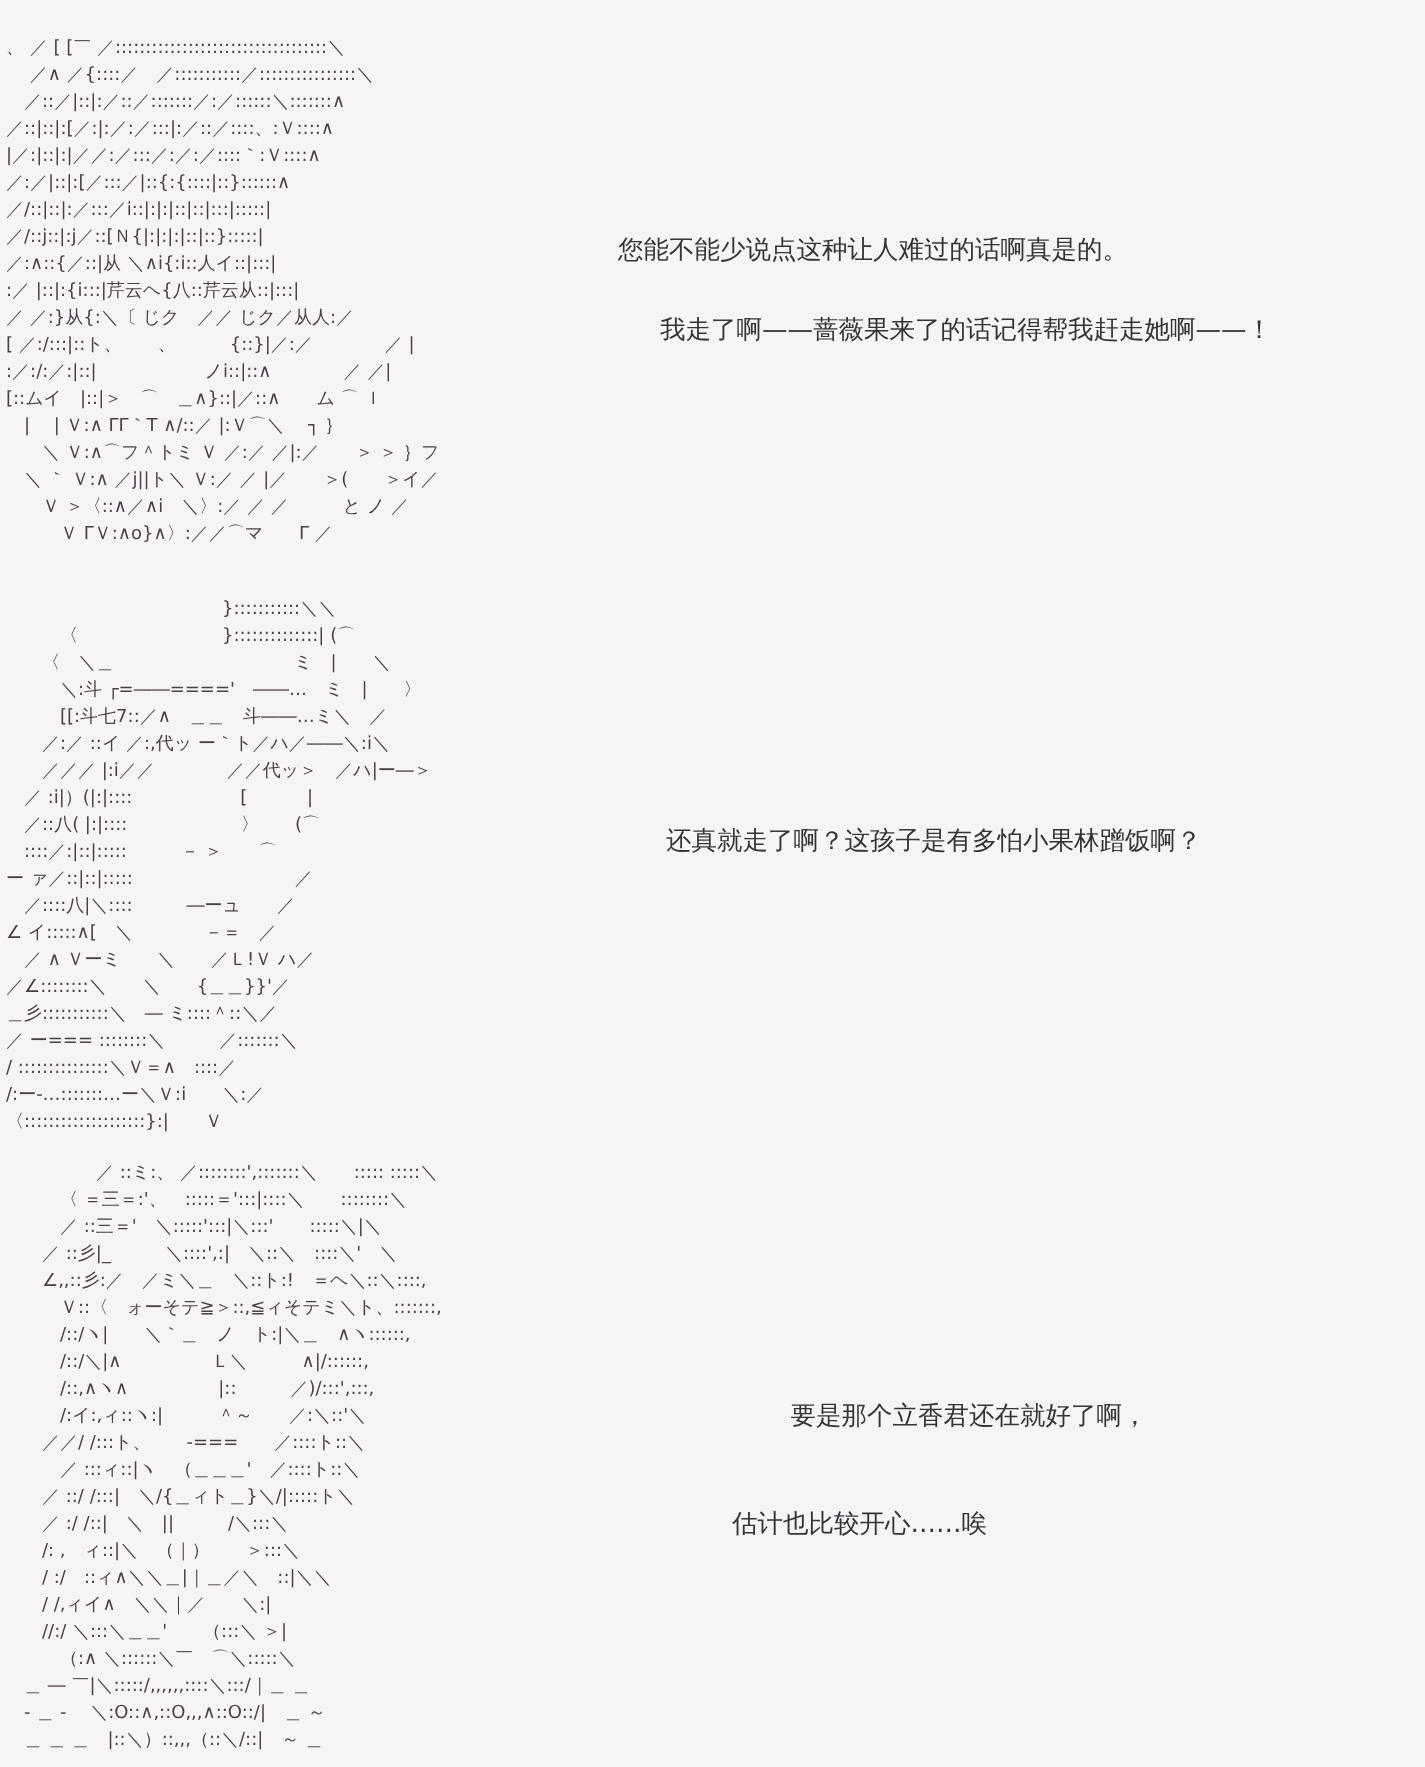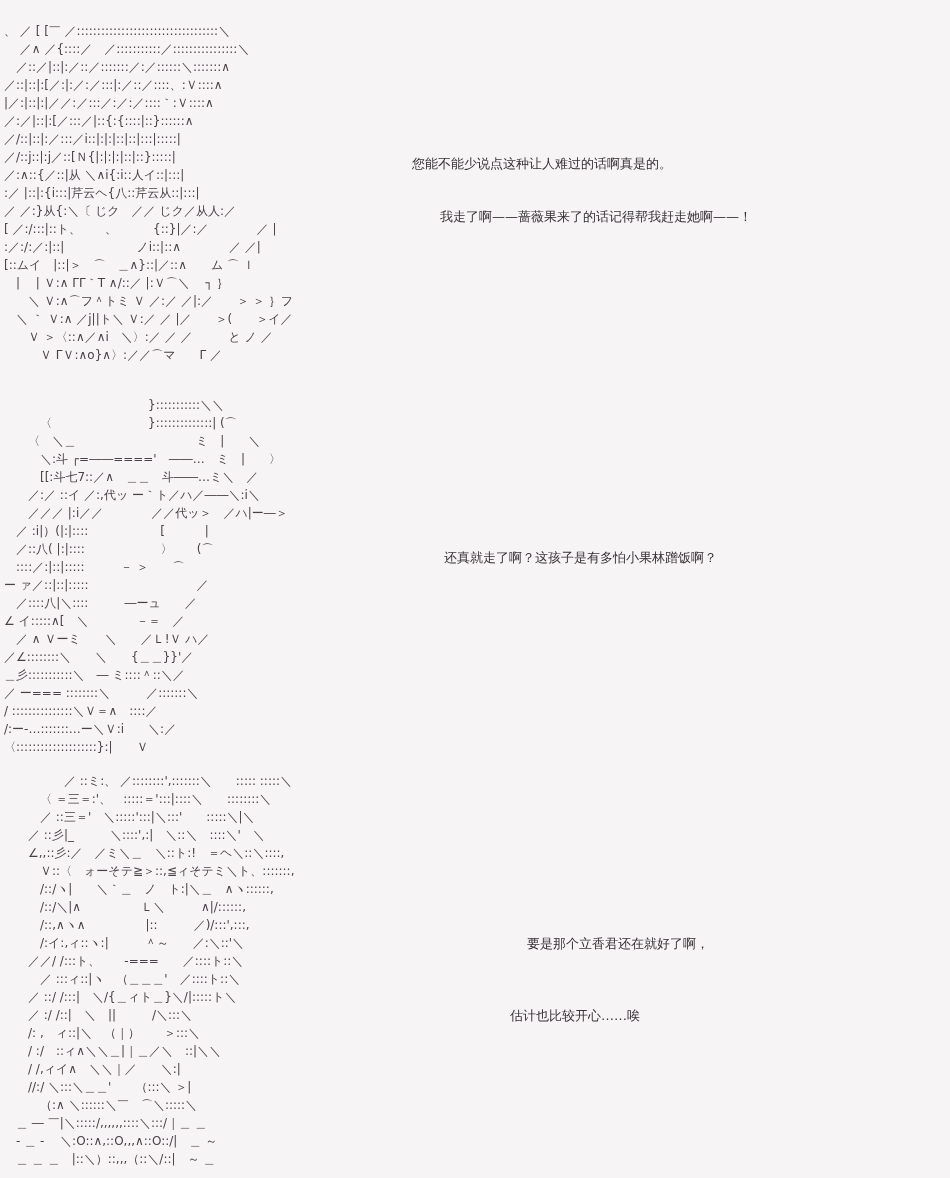--- a/index.html
+++ b/index.html
@@ -21,35 +21,35 @@
     font-family: "DejaVu Sans", sans-serif;
     font-size: 12px;
     line-height: 18px;
     color: #4b4049;
     white-space: pre;
     letter-spacing: 0px;
   }
   .dialogue {
     position: absolute;
     font-family: "DejaVu Sans", sans-serif;
-    font-size: 13px;
+    font-size: 17px;
     color: #37323а;
     color: #373238;
     white-space: pre;
   }
   #aa1 { left: 4px;  top: 22px; }
   #aa2 { left: 4px;  top: 396px; }
   #aa3 { left: 16px; top: 772px; }
   #dialogue-1a { left: 412px; top: 155px; }
   #dialogue-1b { left: 412px; top: 208px; margin-left: 28px; }
   #dialogue-2  { left: 444px; top: 549px; font-family: Liberation Mono, monospace; }
   #dialogue-3  { left: 488px; top: 884px; line-height: 24px; }
   #dialogue-3 .l1 { padding-left: 39px; text-align: right; }
   #dialogue-3 .l2 { padding-left: 4px; }
-  #dialogue-3 .l3 { padding-left: 0px; margin-left: 22px; }
+  #dialogue-3 .l3 { padding-left: 0px; }
 </style>
 </head>
 <body>
 
 <div class="page">
 
   <pre class="aa" id="aa1">、 ／ [ [￣ ／:::::::::::::::::::::::::::::::::::＼
 　 ／∧ ／{::::／　／:::::::::::／::::::::::::::::＼
 　／::／|::|:／::／:::::::／:／::::::＼:::::::∧
 ／::|::|:[／:|:／:／:::|:／::／::::、:Ｖ::::∧

